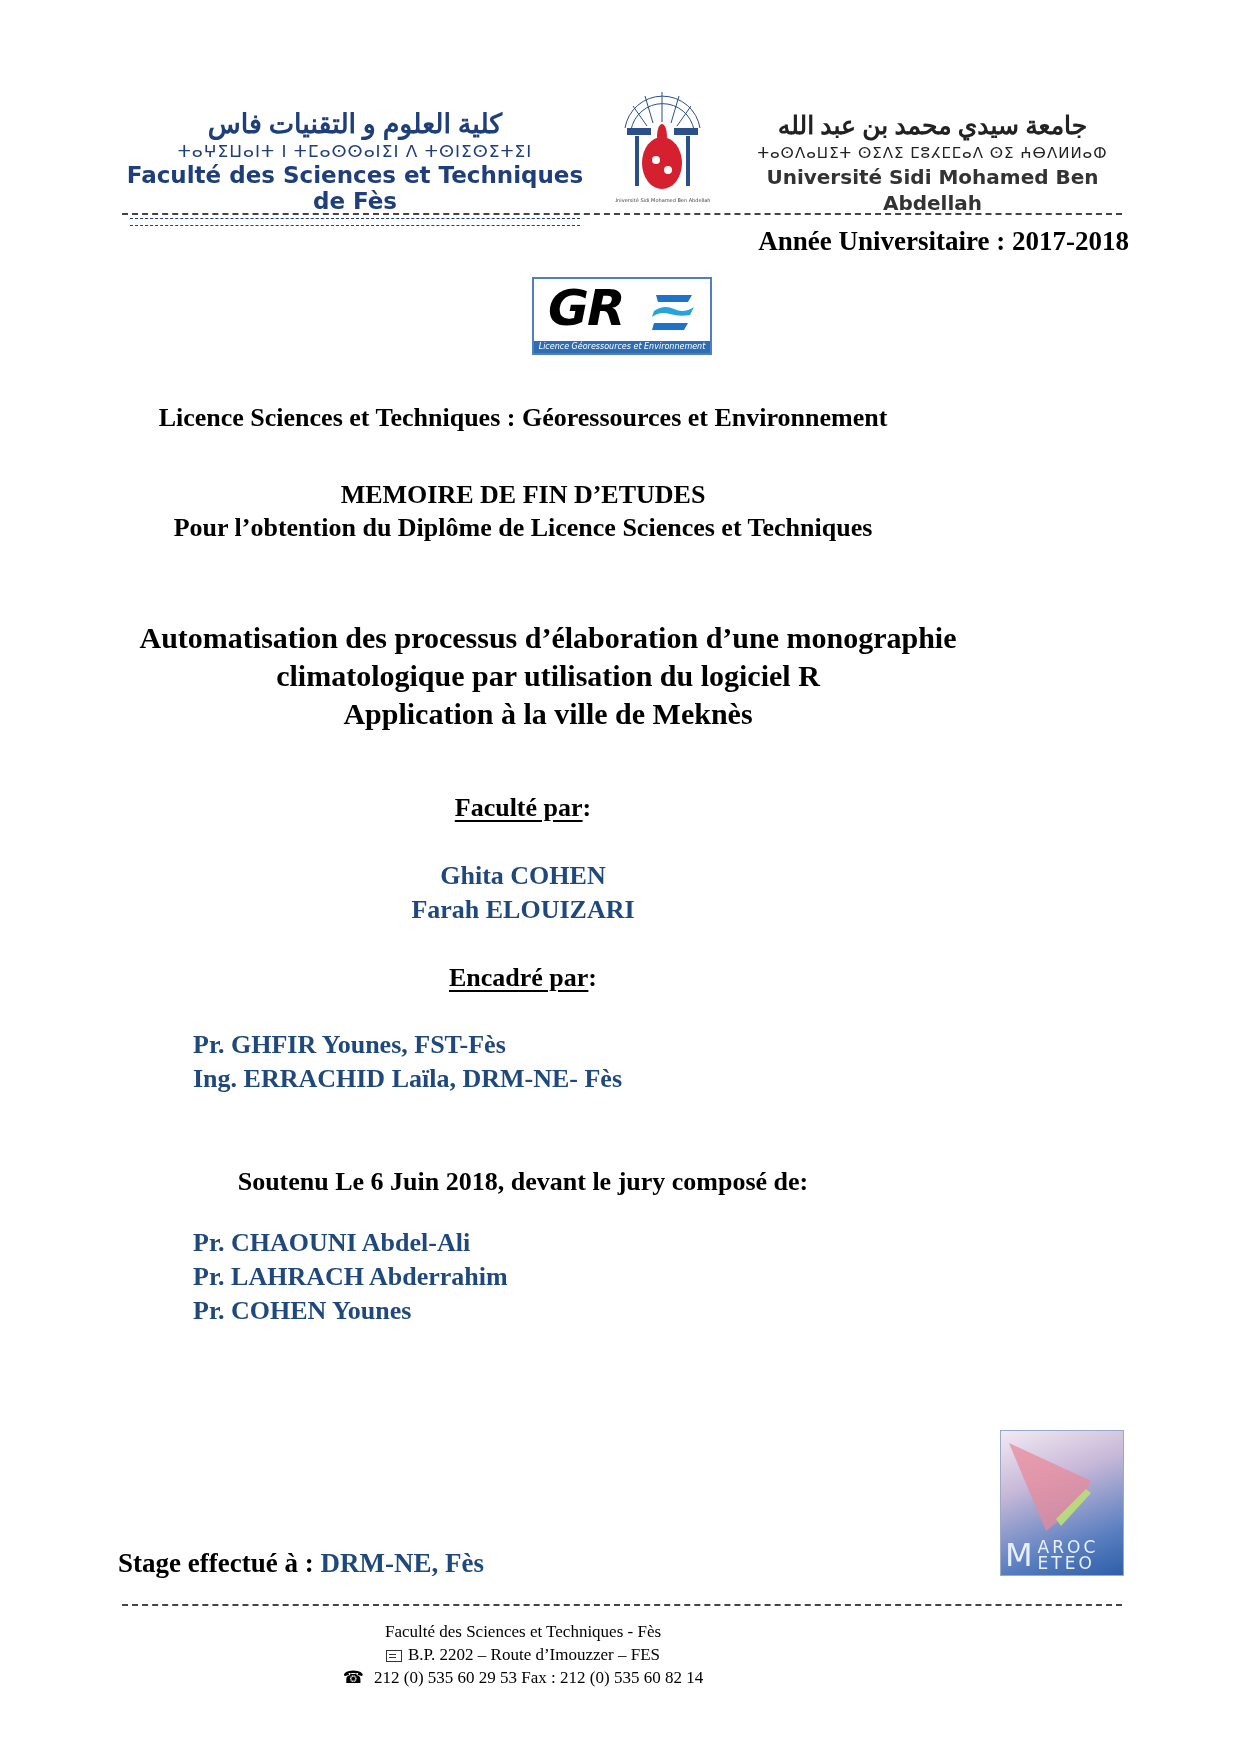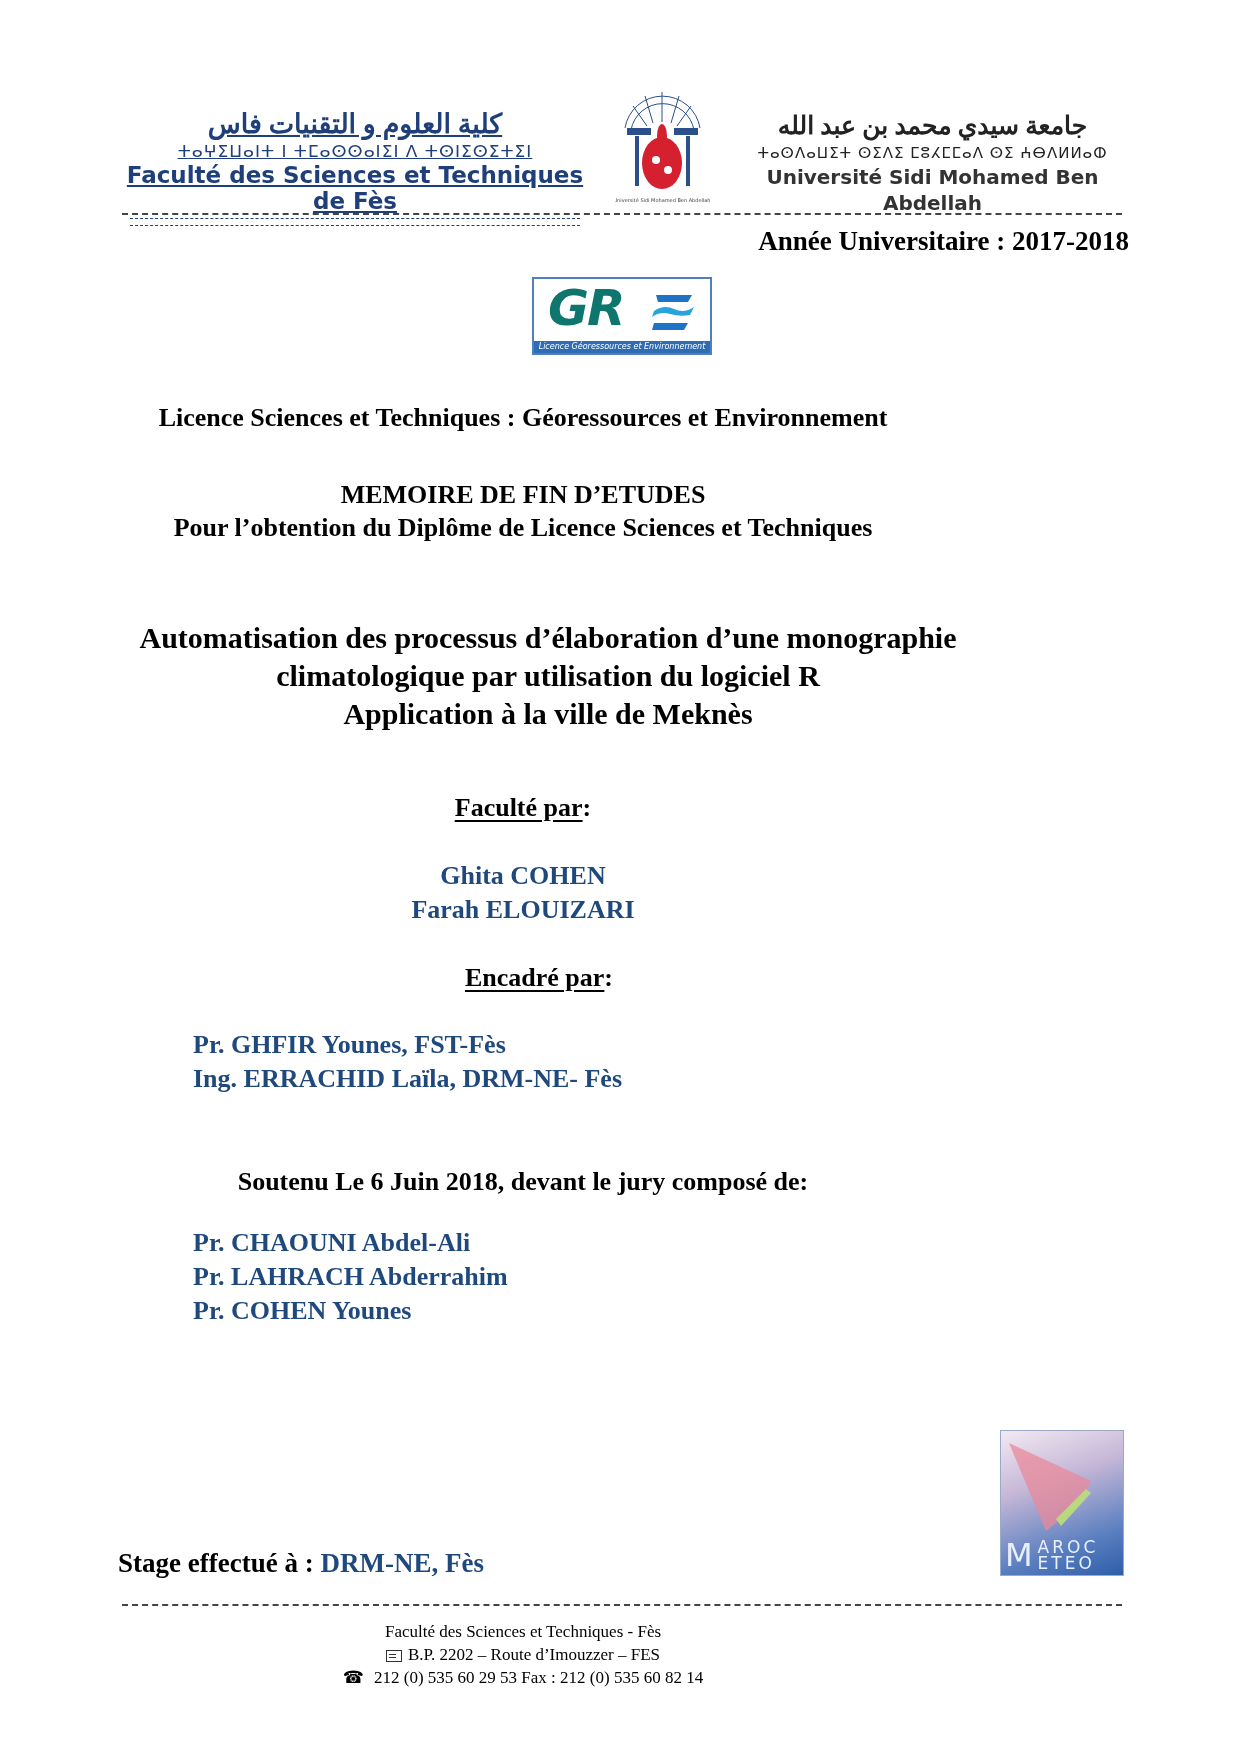--- a/index.html
+++ b/index.html
@@ -4,39 +4,39 @@
 <style>
   html, body { margin:0; padding:0; background:#ffffff; }
   body { width:1241px; height:1754px; position:relative; overflow:hidden; font-family:"Liberation Serif", serif; color:#000; }
   .abs { position:absolute; }
   .center { left:0; width:1046px; text-align:center; }
   .bold { font-weight:bold; }
   .blue { color:#1f497d; }
   .sans { font-family:"DejaVu Sans", "Liberation Sans", sans-serif; }
 
   
-  .fst-block { left:120px; top:108px; width:470px; text-align:center; color:#1f3f7a;text-decoration:underline; }
+  .fst-block { left:120px; top:108px; width:470px; text-align:center; color:#1f3f7a; }
   .fst-arabic { font-size:27px; font-weight:bold; line-height:32px; direction:rtl; }
   .fst-tifinagh { font-size:17px; letter-spacing:1px; line-height:22px; }
   .fst-fr { font-size:23px; font-weight:bold; line-height:26px; font-family:"DejaVu Sans", sans-serif; color:#1f3f7a; }
   .fst-rule { height:6px; margin:4px 10px 0 10px; border-top:1px dashed #1f3f7a; border-bottom:1px dashed #1f3f7a; }
 
   .usmba-block { left:735px; top:110px; width:395px; text-align:center; color:#222; }
   .usmba-arabic { font-size:25px; font-weight:bold; line-height:32px; direction:rtl; }
   .usmba-tifinagh { font-size:15px; letter-spacing:1px; line-height:22px; }
   .usmba-fr { font-size:20px; font-weight:bold; line-height:26px; font-family:"DejaVu Sans", sans-serif; color:#333; }
 
   .crest { left:615px; top:78px; width:95px; height:132px; }
 
   .dash-line { left:122px; width:1000px; height:0; border-top:2px dashed #444; }
 
   .year { right:112px; top:226px; font-size:27px; font-weight:bold; }
 
   .gre-logo { left:532px; top:277px; width:176px; height:74px; border:2px solid #4f7fbf; background:#fff; }
-  .gre-letters { position:absolute; left:14px; top:0px; font-family:"DejaVu Sans", sans-serif; font-weight:bold; font-style:italic; font-size:50px; color:#0f766e; letter-spacing:-2px; }
+  .gre-letters { position:absolute; left:14px; top:0px; font-family:"DejaVu Sans", sans-serif; font-weight:bold; font-style:italic; font-size:50px; color:#000000; letter-spacing:-2px; }
   .gre-waves { position:absolute; left:118px; top:10px; width:44px; height:44px; }
   .gre-caption { position:absolute; left:0; bottom:0; width:100%; height:12px; background:#2e6db4; color:#fff; font-size:8px; line-height:12px; text-align:center; font-style:italic; font-family:"DejaVu Sans", sans-serif; }
 
   .t24 { font-size:26px; line-height:32px; }
   .t30 { font-size:30px; line-height:38px;padding-left:25px; }
   .u { text-decoration:underline; text-decoration-thickness:2px; text-underline-offset:4px; }
 
   .left-list { left:193px; font-size:26px; line-height:34px; font-weight:bold; }
 
   .meteo-logo { left:1000px; top:1430px; width:122px; height:144px; background:linear-gradient(160deg,#f2eaf2 0%,#c7b8d8 35%,#5a7fc0 75%,#2e5ea8 100%); border:1px solid #9aa9c8; overflow:hidden; }
@@ -108,21 +108,21 @@
 <div class="abs center bold t30" style="top:619px;">Automatisation des processus d’élaboration  d’une monographie</div>
 <div class="abs center bold t30" style="top:657px;">climatologique par utilisation du logiciel R</div>
 <div class="abs center bold t30" style="top:695px;">Application à la ville de Meknès</div>
 
 <div class="abs center bold t24" style="top:792px;">
   <span class="u">Faculté par</span><span>:</span>
 </div>
 <div class="abs center bold t24 blue" style="top:860px;">Ghita COHEN</div>
 <div class="abs center bold t24 blue" style="top:894px;">Farah ELOUIZARI</div>
 
-<div class="abs center bold t24" style="top:962px;margin-left:16px;">
+<div class="abs center bold t24" style="top:962px;">
   <span class="u">Encadré par</span><span>:</span>
 </div>
 <div class="abs left-list blue" style="top:1028px;">Pr. GHFIR Younes, FST-Fès</div>
 <div class="abs left-list blue" style="top:1062px;">Ing. ERRACHID Laïla, DRM-NE- Fès</div>
 
 <div class="abs center bold t24" style="top:1166px;">Soutenu Le 6 Juin 2018,  devant le jury composé de:</div>
 
 <div class="abs left-list blue" style="top:1226px;">Pr. CHAOUNI Abdel-Ali</div>
 <div class="abs left-list blue" style="top:1260px;text-align:right;">Pr. LAHRACH Abderrahim</div>
 <div class="abs left-list blue" style="top:1294px;">Pr. COHEN Younes</div>

